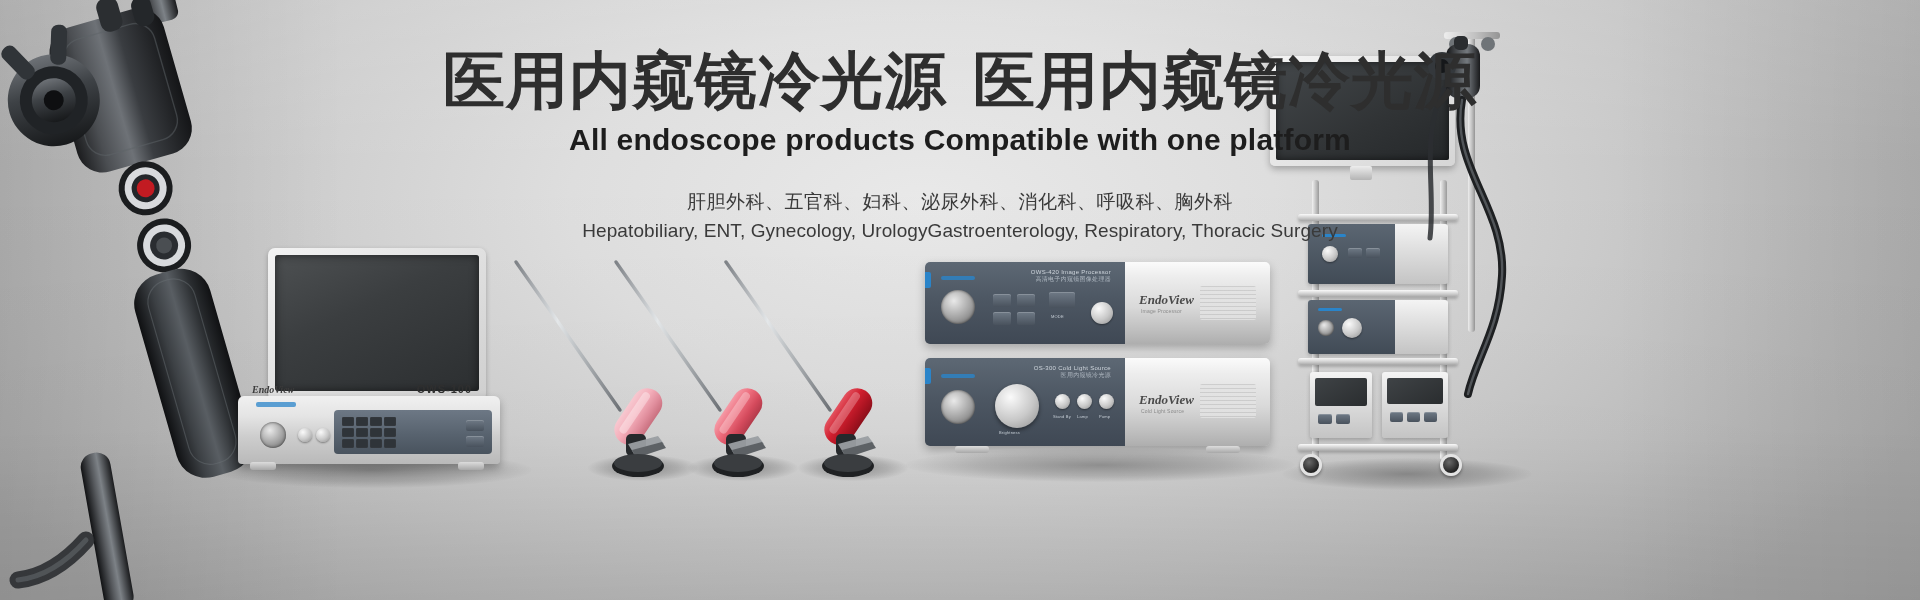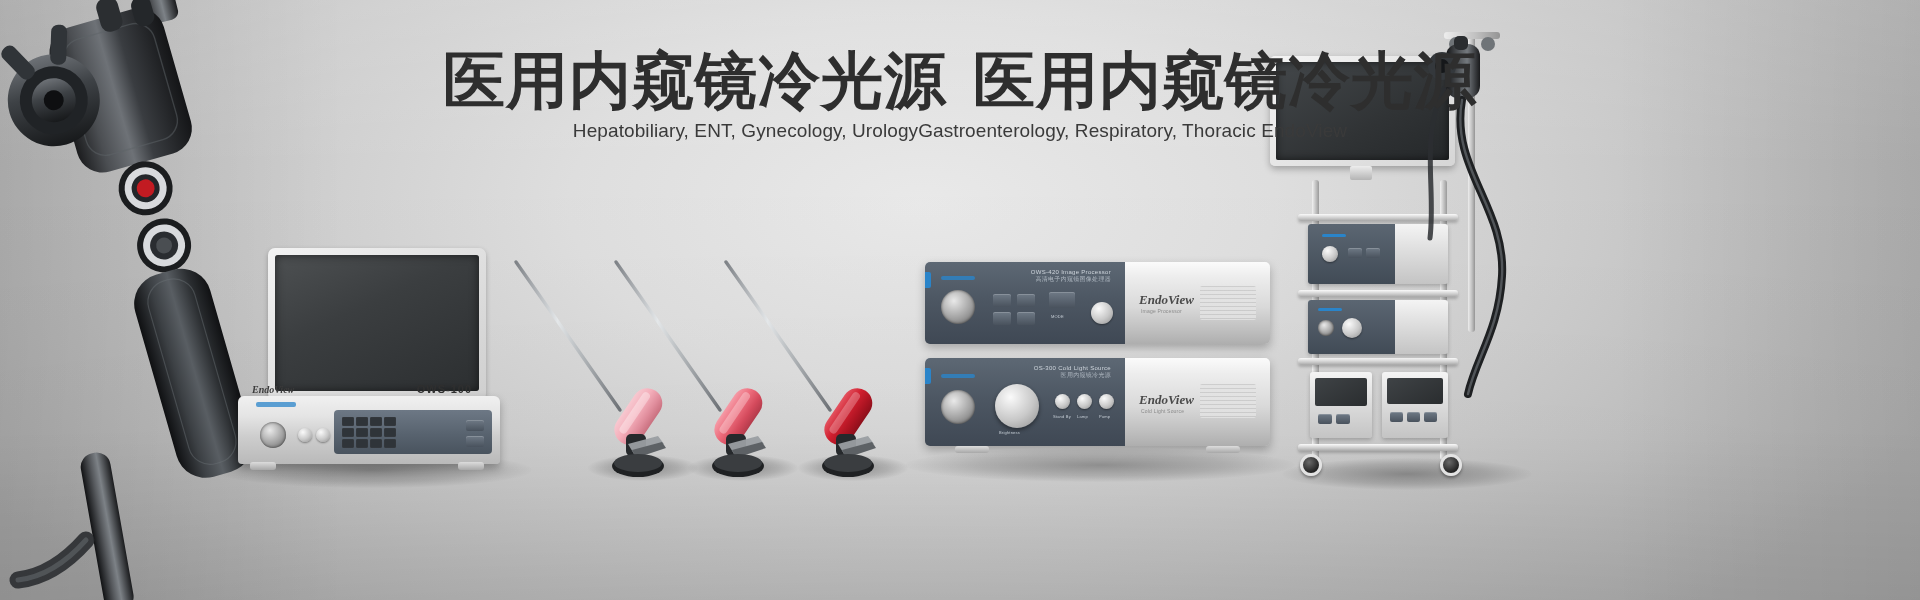--- a/index.html
+++ b/index.html
@@ -207,21 +207,23 @@
 </style>
 </head>
 <body>
 
 <div id="banner">
 
   <div class="text-block">
     <div class="headline">
       <span>医用内窥镜冷光源</span><span class="gap"></span><span>医用内窥镜冷光源</span>
     </div>
-    <div class="dept-en">Hepatobiliary, ENT, Gynecology, UrologyGastroenterology, Respiratory, Thoracic EndoView</div>
+    <div class="subhead">All endoscope products Compatible with one platform</div>
+    <div class="dept-cn">肝胆外科、五官科、妇科、泌尿外科、消化科、呼吸科、胸外科</div>
+    <div class="dept-en">Hepatobiliary, ENT, Gynecology, UrologyGastroenterology, Respiratory, Thoracic Surgery</div>
   </div>
 
   <div class="scope">
     <svg width="330" height="620" viewBox="0 0 330 620">
       <defs>
         <linearGradient id="bodyG" x1="0" y1="0" x2="1" y2="0">
           <stop offset="0%" stop-color="#1b1c1e"></stop>
           <stop offset="22%" stop-color="#4b4e52"></stop>
           <stop offset="45%" stop-color="#6e7277"></stop>
           <stop offset="62%" stop-color="#3a3d41"></stop>

